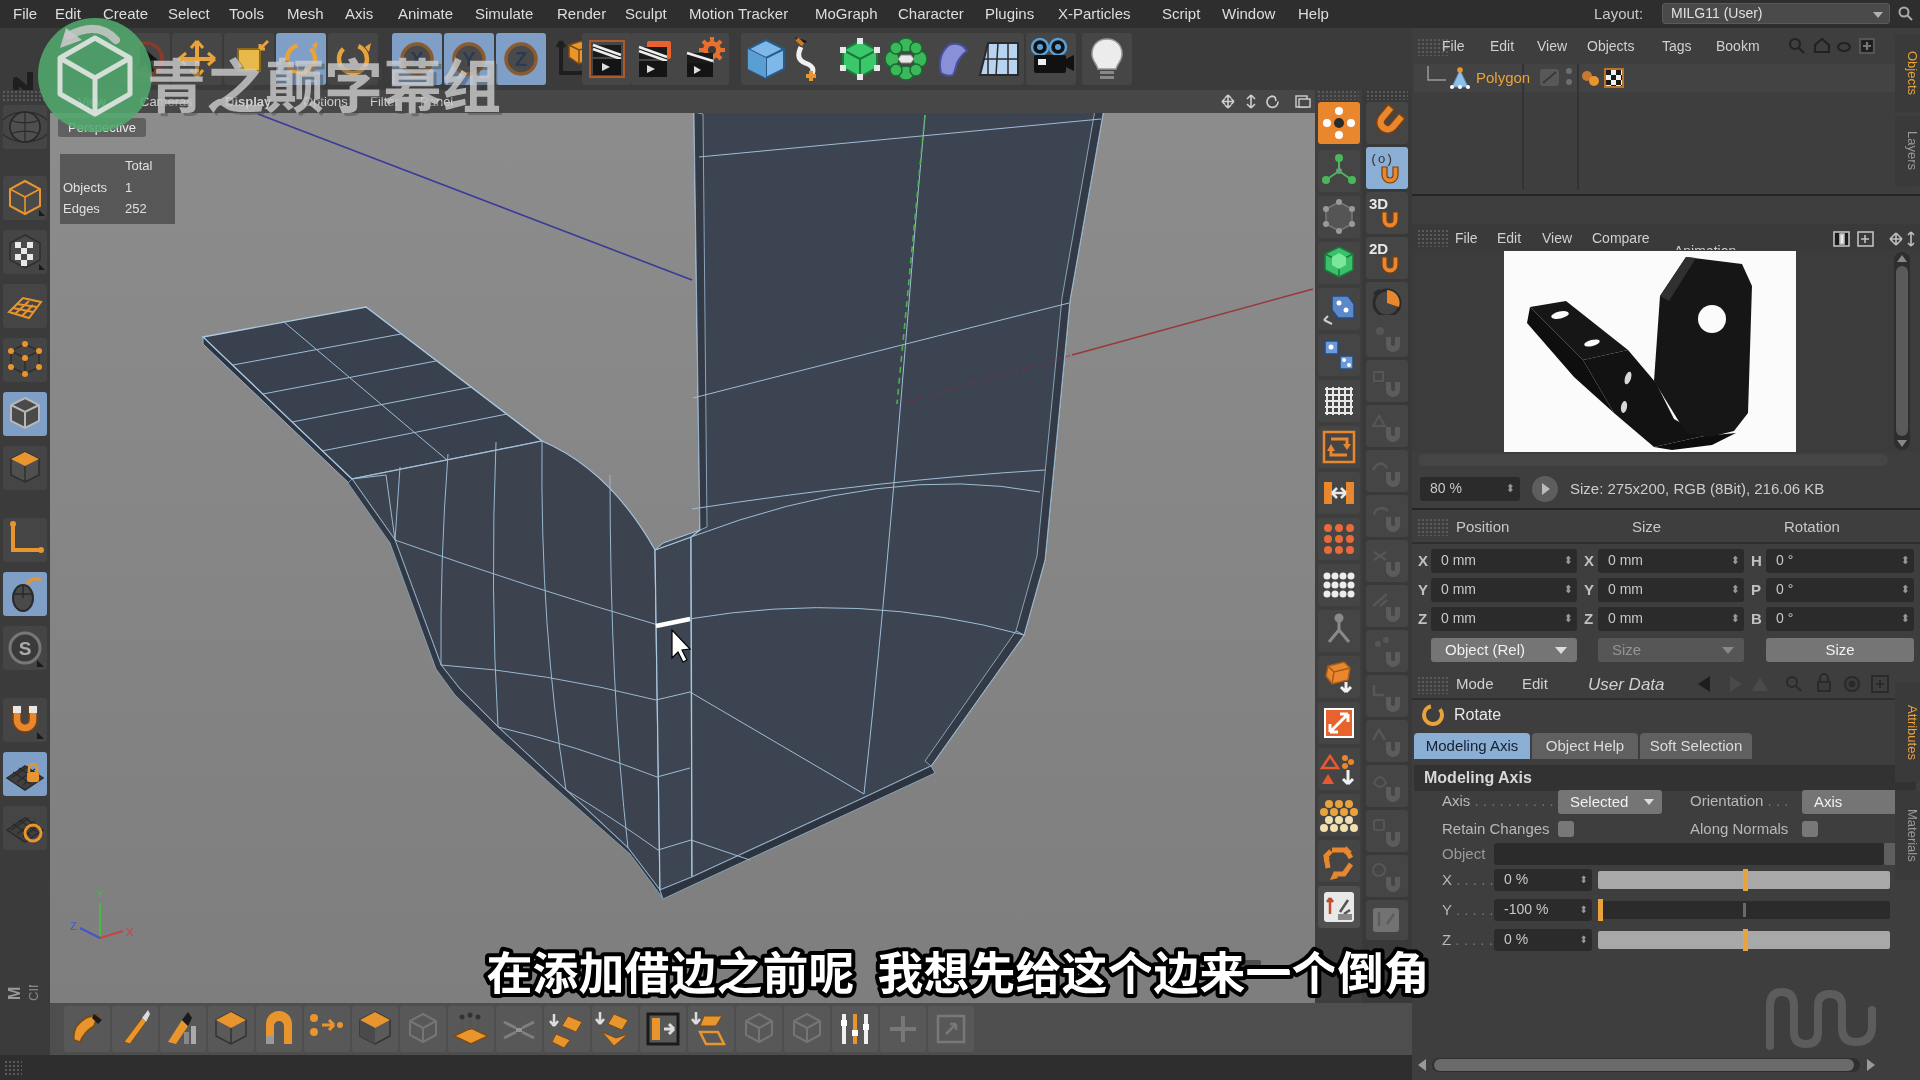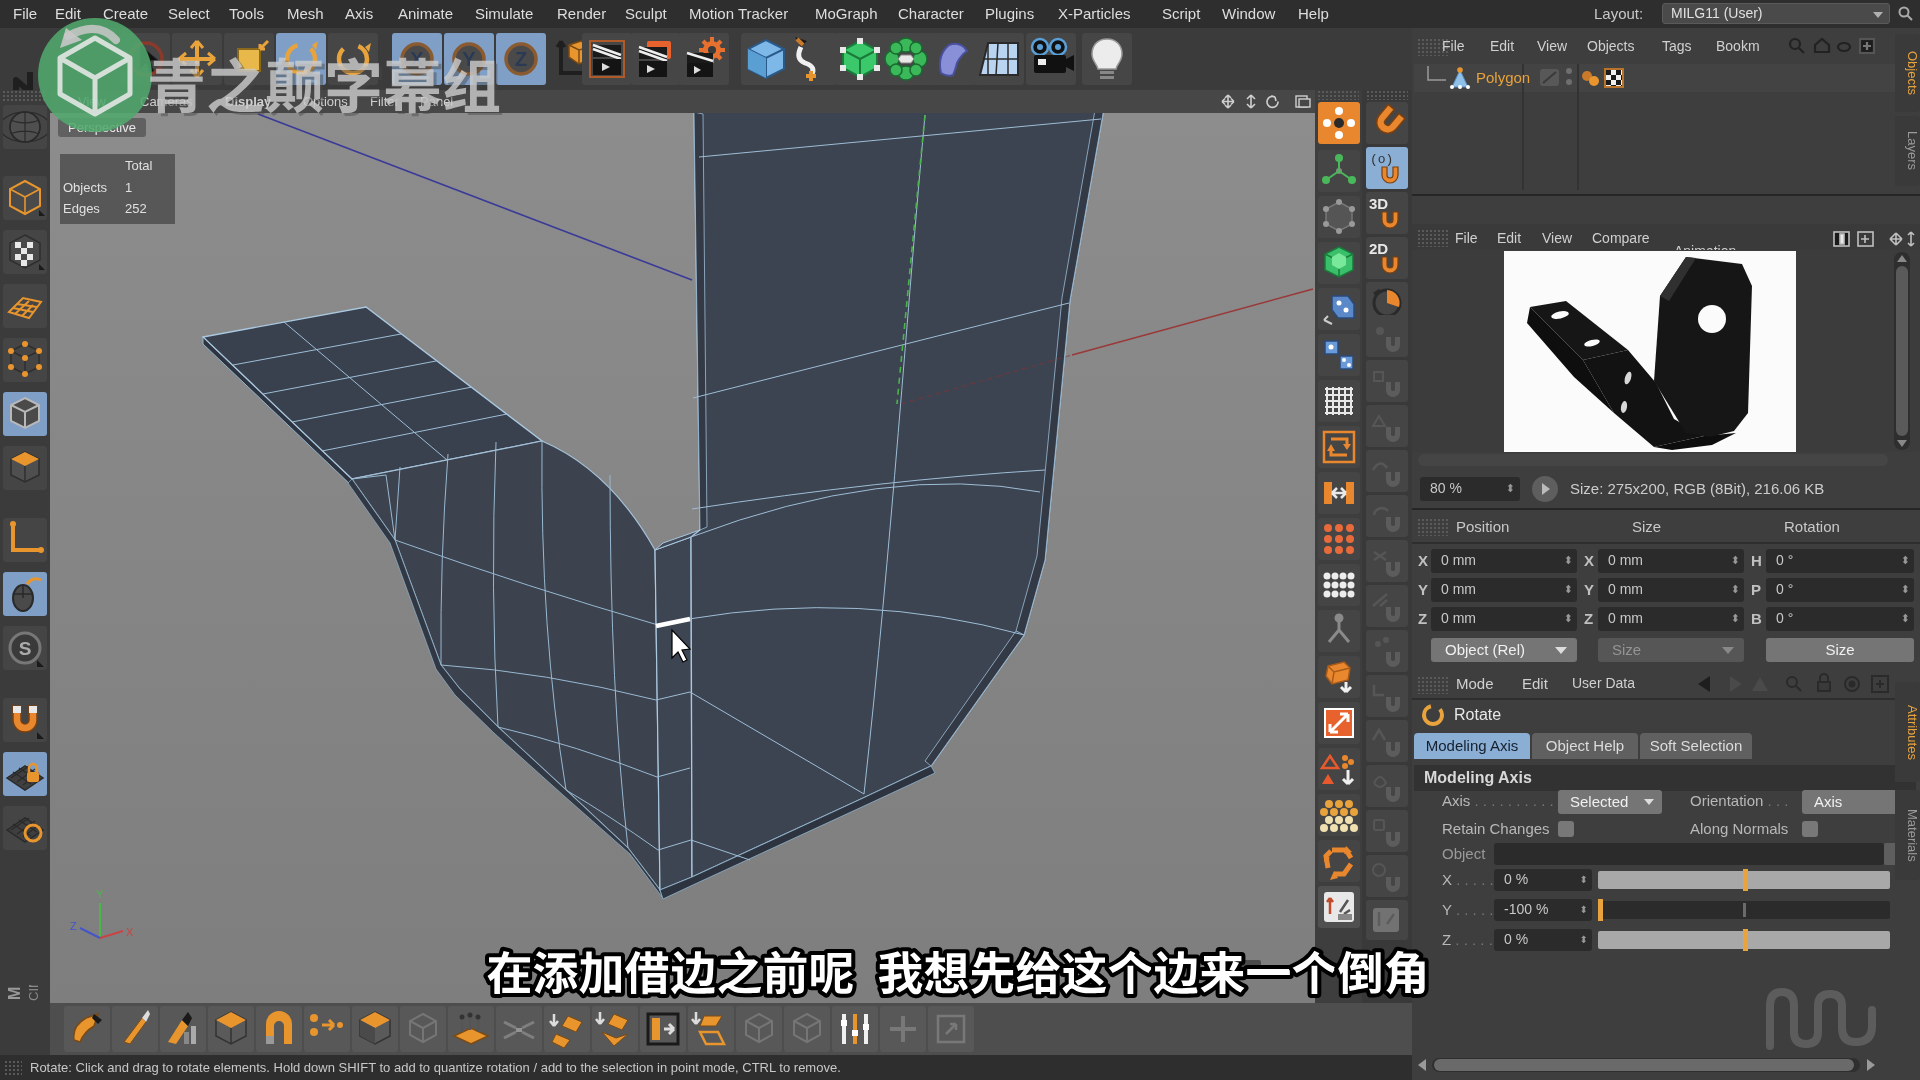--- a/index.html
+++ b/index.html
@@ -788,21 +788,21 @@
     <div class="abs field" style="left:354px;top:97px;width:148px;height:24px;font-size:14px;line-height:23px;padding-left:10px;">0 °<span style="position:absolute;right:4px;top:0;color:#999;font-size:11px;">⬍</span></div>
     <div class="abs btn" style="left:19px;top:128px;width:146px;height:24px;font-size:15px;line-height:23px;padding-left:14px;">Object (Rel)<span style="position:absolute;right:10px;top:9px;width:0;height:0;border-left:6px solid transparent;border-right:6px solid transparent;border-top:7px solid #ddd;"></span></div>
     <div class="abs" style="left:186px;top:128px;width:146px;height:24px;background:#565656;border-radius:3px;color:#949494;font-size:15px;line-height:23px;padding-left:14px;">Size<span style="position:absolute;right:10px;top:9px;width:0;height:0;border-left:6px solid transparent;border-right:6px solid transparent;border-top:7px solid #888;"></span></div>
     <div class="abs btn" style="left:354px;top:128px;width:148px;height:24px;font-size:15px;line-height:23px;text-align:center;">Size</div>
   </div>
 
   <div class="abs" style="left:0;top:640px;width:508px;height:412px;background:#3e3e3e;">
     <div class="abs grip" style="left:5px;top:8px;width:32px;height:18px;"></div>
     <div class="abs pmenu" style="left:44px;top:7px;font-size:15px;">Mode</div>
     <div class="abs pmenu" style="left:110px;top:7px;font-size:15px;">Edit</div>
-    <div class="abs pmenu" style="left:160px;top:7px;font-size:14px;">User Data</div>
+    <div class="abs pmenu" style="left:176px;top:7px;font-size:17px;font-style:italic;">User Data</div>
     <svg class="abs" style="left:278px;top:5px;" width="215" height="22" viewBox="0 0 215 22">
       <path d="M20,3 L8,11 L20,19 Z" fill="#1e1e1e"></path>
       <path d="M40,3 L52,11 L40,19 Z" fill="#4a4a4a"></path>
       <path d="M70,4 L78,18 L62,18 Z" fill="#4a4a4a"></path>
       <g fill="none" stroke="#2a2a2a" stroke-width="2">
           <circle cx="102" cy="9" r="5"></circle>
           <line x1="106" y1="13" x2="111" y2="18"></line>
         </g>
       <g fill="none" stroke="#2a2a2a" stroke-width="2">
           <rect x="128" y="9" width="12" height="9" fill="#3a3a3a"></rect>
@@ -962,21 +962,20 @@
   <div class="bcell" style="left:830px;"><svg width="46" height="46" viewBox="0 0 46 46" opacity="0.5">
         <path d="M23,10 L23,36 M10,23 L36,23" stroke="#999" stroke-width="4"></path>
       </svg></div>
   <div class="bcell" style="left:878px;"><svg width="46" height="46" viewBox="0 0 46 46" opacity="0.5">
         <rect x="10" y="10" width="26" height="26" fill="none" stroke="#999" stroke-width="2.5"></rect>
         <path d="M18,28 L28,18 M28,18 L22,18 M28,18 L28,24" stroke="#999" stroke-width="2.5" fill="none"></path>
       </svg></div>
 </div>
 <div id="statusbar">
     <div class="abs grip" style="left:4px;top:5px;width:18px;height:16px;"></div>
-    <span style="position:absolute;left:30px;top:5px;">Rotate: Click and drag to rotate elements. Hold down SHIFT to add to quantize rotation / add to the selection in point mode, CTRL to remove.</span>
   </div>
 <div id="brcorner">
   <div class="abs" style="left:6px;top:4px;width:0;height:0;border-top:6px solid transparent;border-bottom:6px solid transparent;border-right:8px solid #9a9a9a;"></div>
   <div class="abs" style="left:20px;top:3px;width:428px;height:14px;background:#2f2f2f;border-radius:7px;">
       <div class="abs" style="left:2px;top:1px;width:420px;height:12px;background:#6a6a6a;border-radius:6px;"></div>
     </div>
   <div class="abs" style="left:455px;top:4px;width:0;height:0;border-top:6px solid transparent;border-bottom:6px solid transparent;border-left:8px solid #9a9a9a;"></div>
 </div>
 
 <div id="wmcircle"><svg width="114" height="114" viewBox="0 0 114 114">

